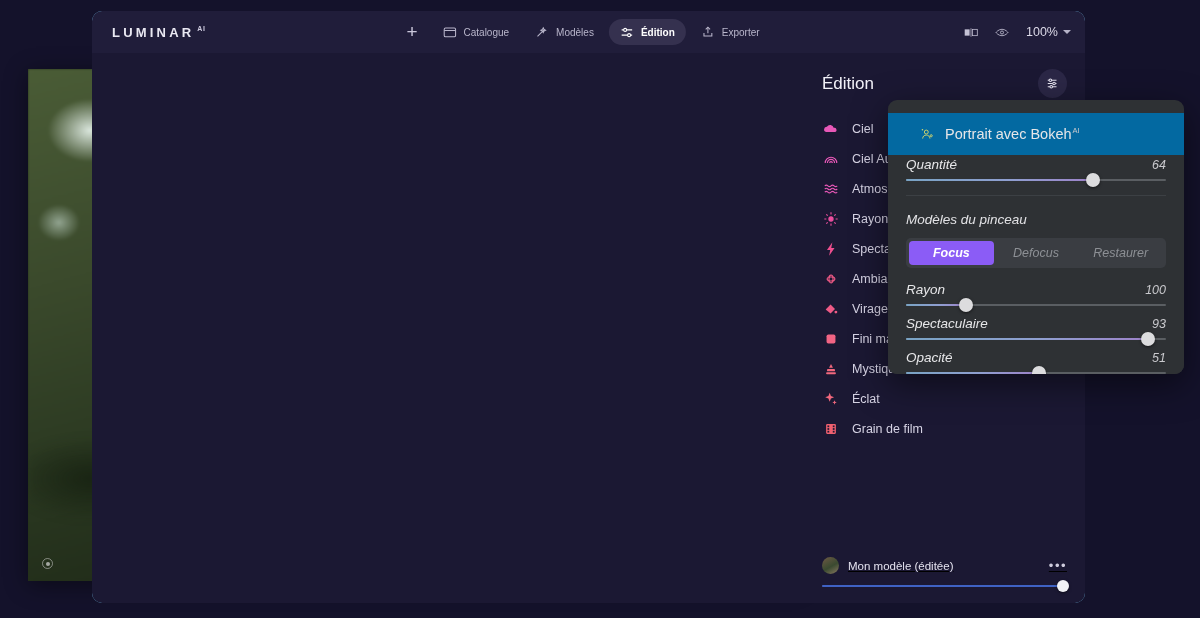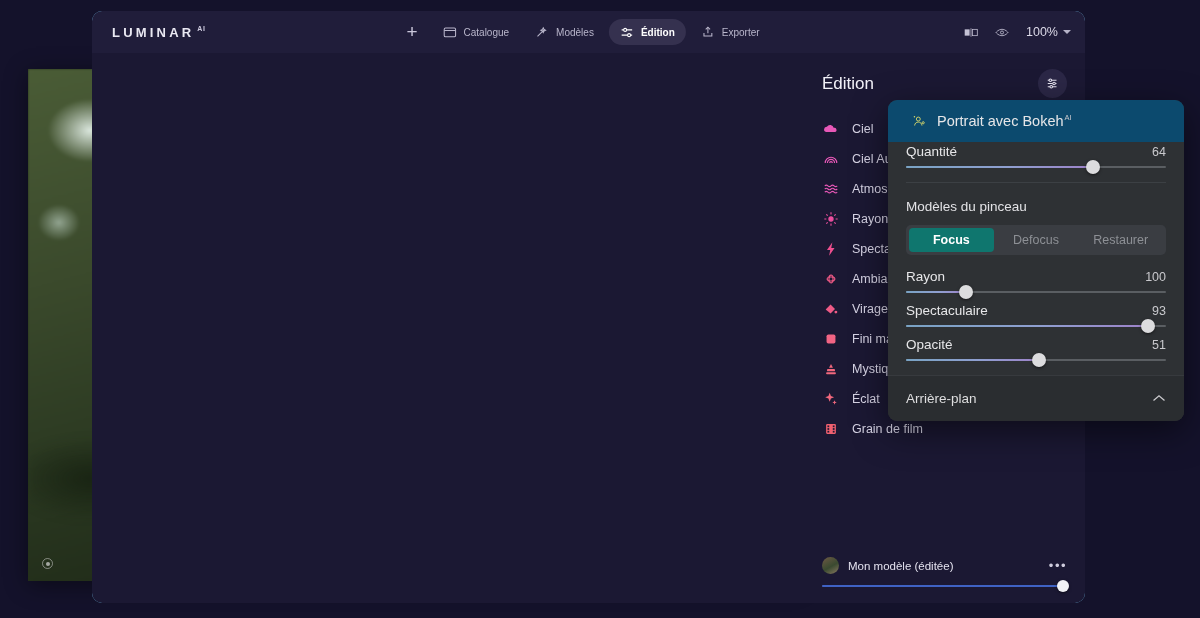--- a/index.html
+++ b/index.html
@@ -199,21 +199,21 @@
     display: flex; align-items: center; gap: 13px;
     height: 30px; padding: 0 18px;
     color: #d6d3e4; font-size: 12.5px; cursor: pointer;
     white-space: nowrap;
   }
   .tool-row .sup { font-size: 7px; vertical-align: super; margin-left: 2px; color:#b5b2c6;}
   .tool-ico { width: 17px; height: 17px; display:flex; align-items:center; justify-content:center; flex: 0 0 17px;}
 
   
   .model-bar {
-    position: absolute; left: 0; bottom: 0; width: 281px; padding: 0 18px 16px 18px;
+    position: absolute; left: 0; bottom: 0; width: 281px; padding: 0 18px 16px 18px; text-decoration: underline;
   }
   .model-row { display:flex; align-items:center; gap:9px; margin-bottom: 11px;}
   .model-thumb {
     width: 17px; height: 17px; border-radius: 50%;
     background: linear-gradient(150deg,#6f5a46,#3a4a30 55%,#8b7a62);
     flex: 0 0 17px;
   }
   .model-name { color: #e3e1ee; font-size: 11.5px; flex: 1; }
   .dots { color: #cfccdd; letter-spacing: 1.5px; font-size: 13px; cursor: pointer; }
   .model-track {
@@ -228,25 +228,25 @@
 
   
   .bokeh-panel {
     position: absolute; left: 888px; top: 100px; width: 296px;
     border-radius: 9px; overflow: hidden;
     box-shadow: 0 10px 34px rgba(0,0,0,.5);
     background: #2e3134;
   }
   .bp-head {
     display:flex; align-items:center; gap:11px;
-    padding: 13px 24px; background: #0c4a6e;
+    padding: 13px 32px; background: #0369a1; margin-top: 13px;
   }
   .bp-title { color: #e6e6e8; font-size: 14.5px; }
   .bp-title .sup { font-size: 7.5px; vertical-align: super; color: #c9c9cd; margin-left: 1px;}
-  .bp-body { padding: 0 18px 0 18px; background: #2e3134; }
+  .bp-body { padding: 0 18px 0 18px; background: #2e3134; font-style: italic; }
   .bp-divider { height:1px; background:#3c4044; margin: 14px 0 0 0;}
 
   .srow { margin-top: 10px; }
   .srow:first-child { margin-top: 2px; }
   .slabel-line { display:flex; justify-content: space-between; align-items: baseline; margin-bottom: 7px;}
   .slabel { color: #e7e7e9; font-size: 13.5px; }
   .sval { color: #c9c9cd; font-size: 12.5px; }
   .track {
     position: relative; height: 2px; border-radius: 2px;
     background: #5a5e62;
@@ -261,21 +261,21 @@
     background:#dcdcde; box-shadow: 0 1px 3px rgba(0,0,0,.55);
   }
   .section-title { color: #e2e2e5; font-size: 13.5px; margin: 16px 0 11px 0;}
   .segctl {
     display:flex; background:#3a3d42; border-radius:5px; padding:3px; margin-bottom: 14px;
   }
   .seg {
     flex:1; text-align:center; padding: 5px 0; border-radius:4px;
     font-size: 12.5px; color:#8d9095; cursor:pointer;
   }
-  .seg.active { background:#0f766e; color:#ffffff; font-weight:600; }
+  .seg.active { background:#8b5cf6; color:#ffffff; font-weight:600; }
   .bp-footer {
     display:flex; align-items:center; justify-content: space-between;
     padding: 15px 18px; background:#2a2d30; margin-top: 14px;
     border-top: 1px solid #373a3e;
     cursor: pointer;
   }
   .bp-footer-label { color:#dededf; font-size:13.5px; }
 </style>
 </head>
 <body>
@@ -604,23 +604,15 @@
           <span class="sval">51</span>
         </div>
         <div class="track">
           <div class="fill" style="width:51%"></div>
           <div class="knob" style="left:calc(51% - 7px)"></div>
         </div>
       </div>
 
     </div>
 
-    <div class="bp-footer">
-      <span class="bp-footer-label">Arrière-plan</span>
-      <span class="icn">
-        <svg width="14" height="9" viewBox="0 0 14 9" fill="none" stroke="#c9c9cd" stroke-width="1.3">
-          <path d="M1.5 6.5L7 1.8l5.5 4.7"></path>
-        </svg>
-      </span>
-    </div>
   </div>
 
 </div>
 
 </body></html>

